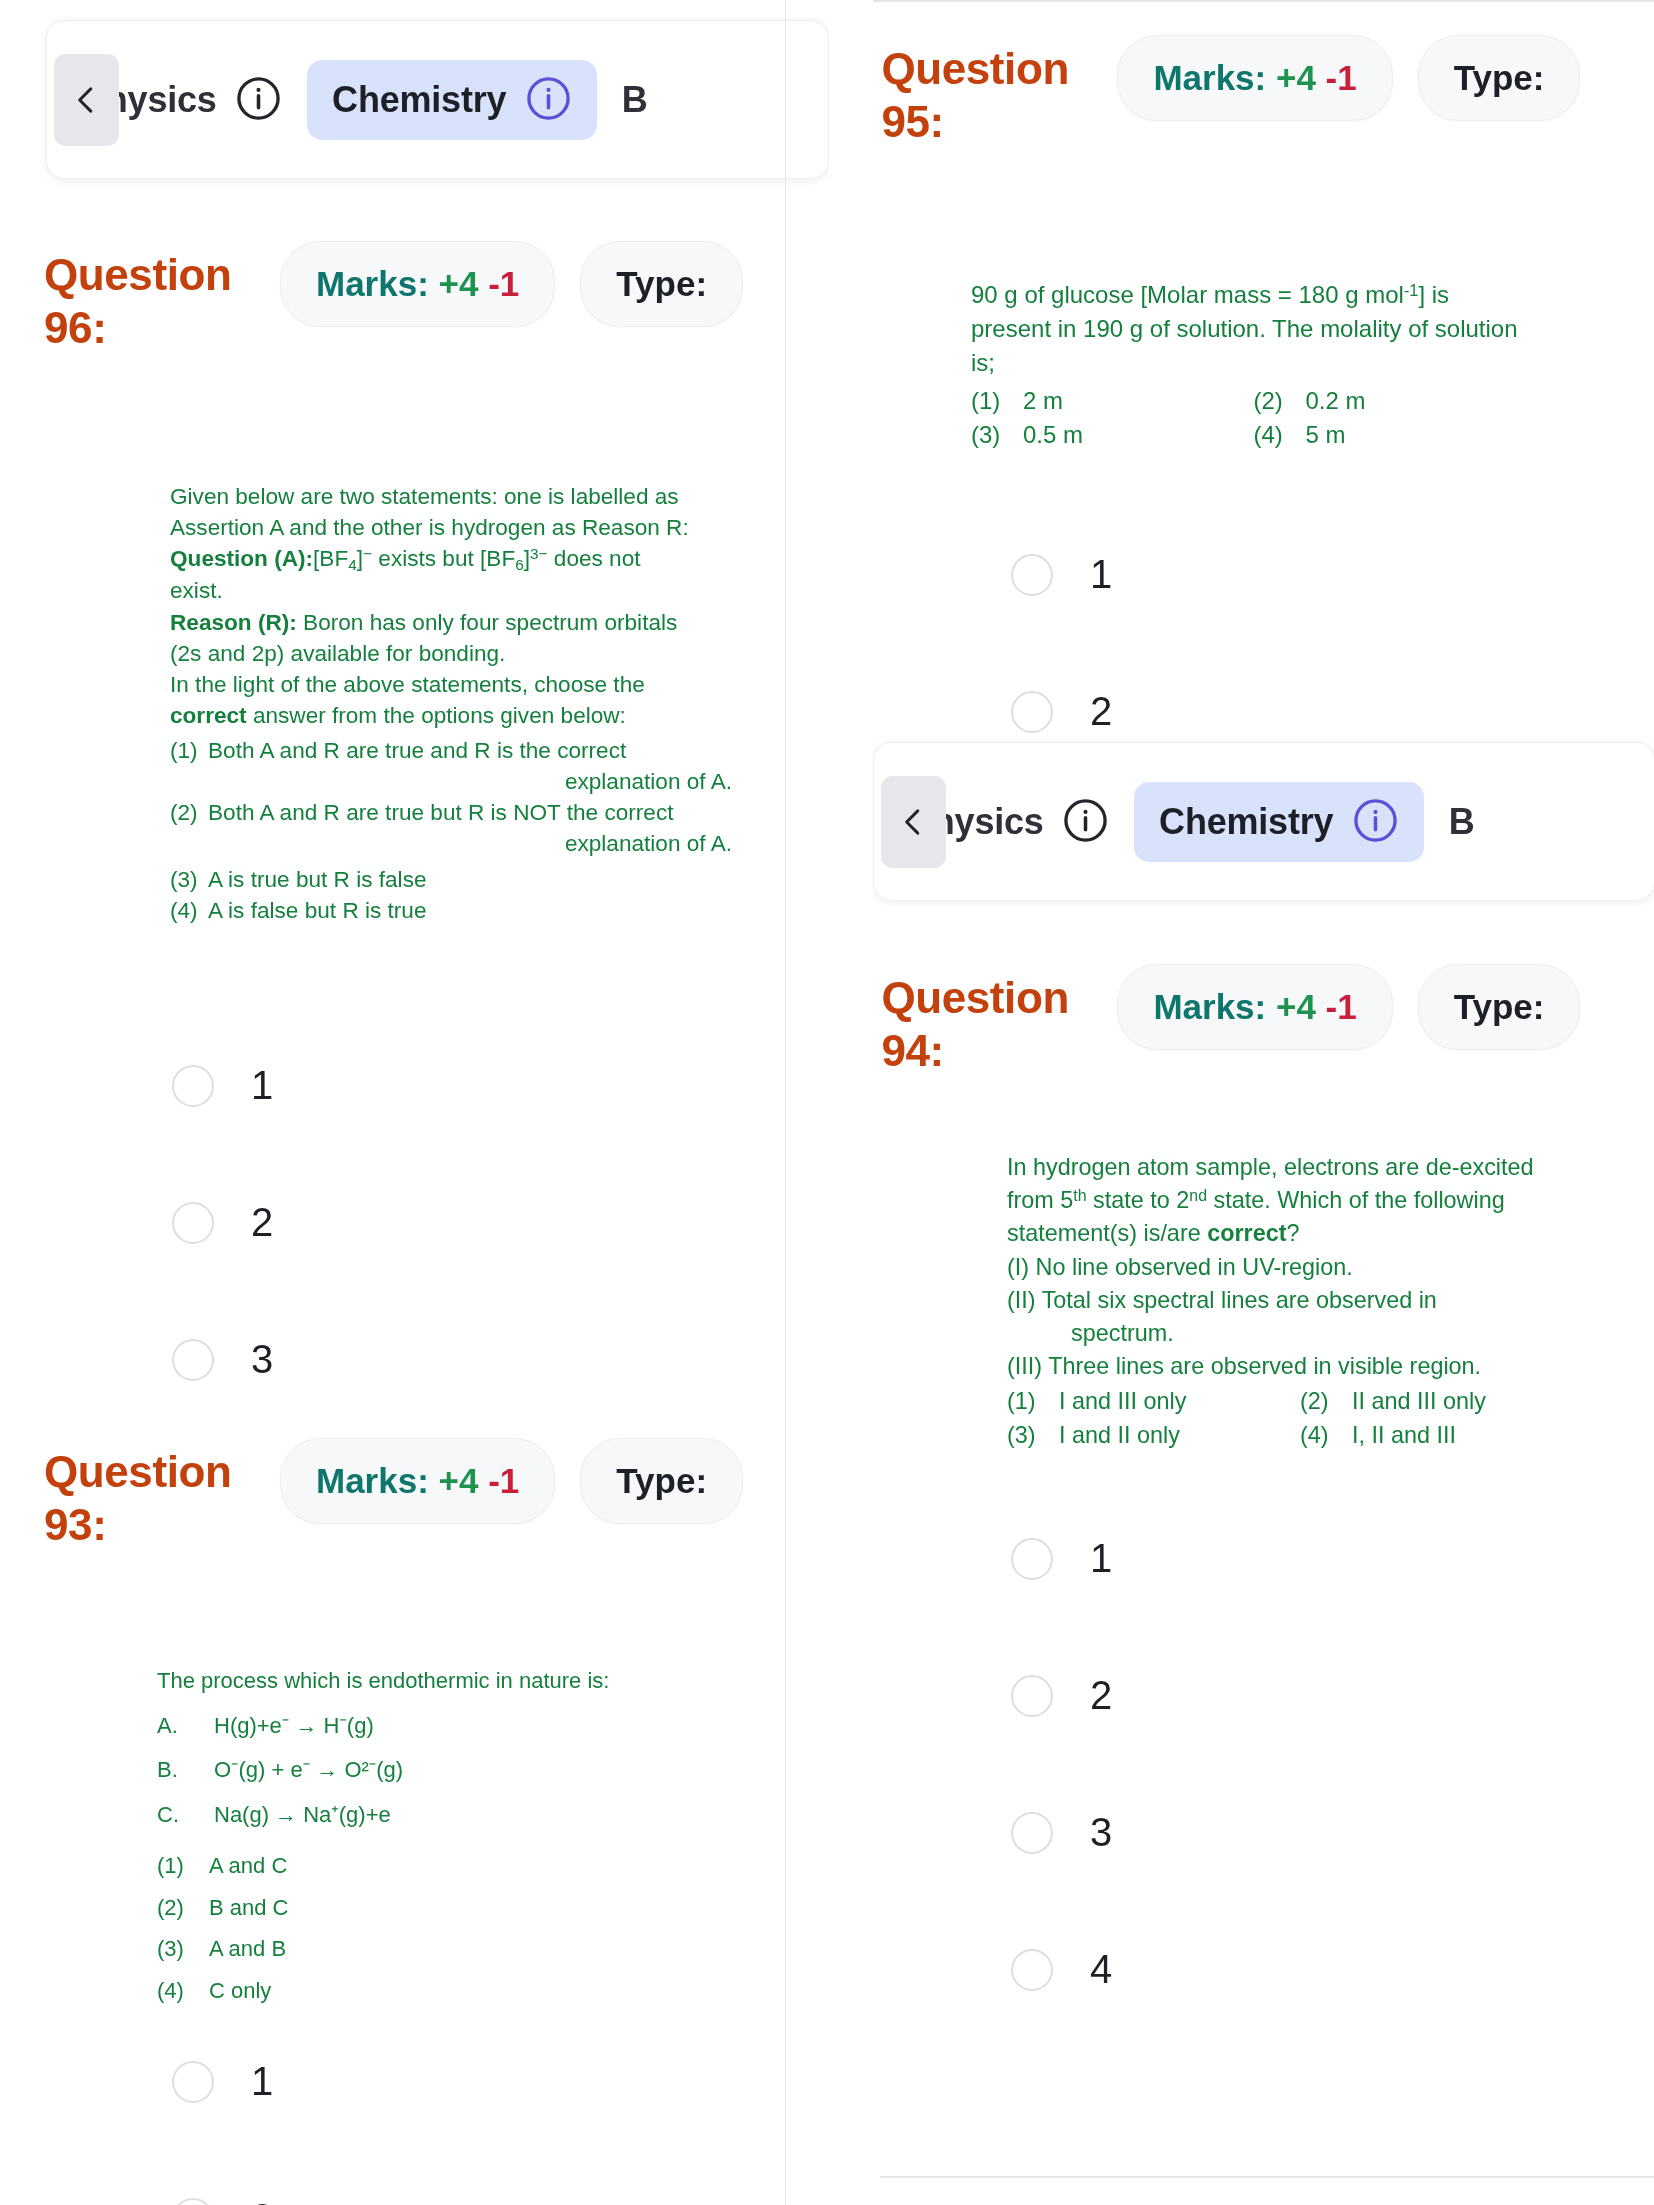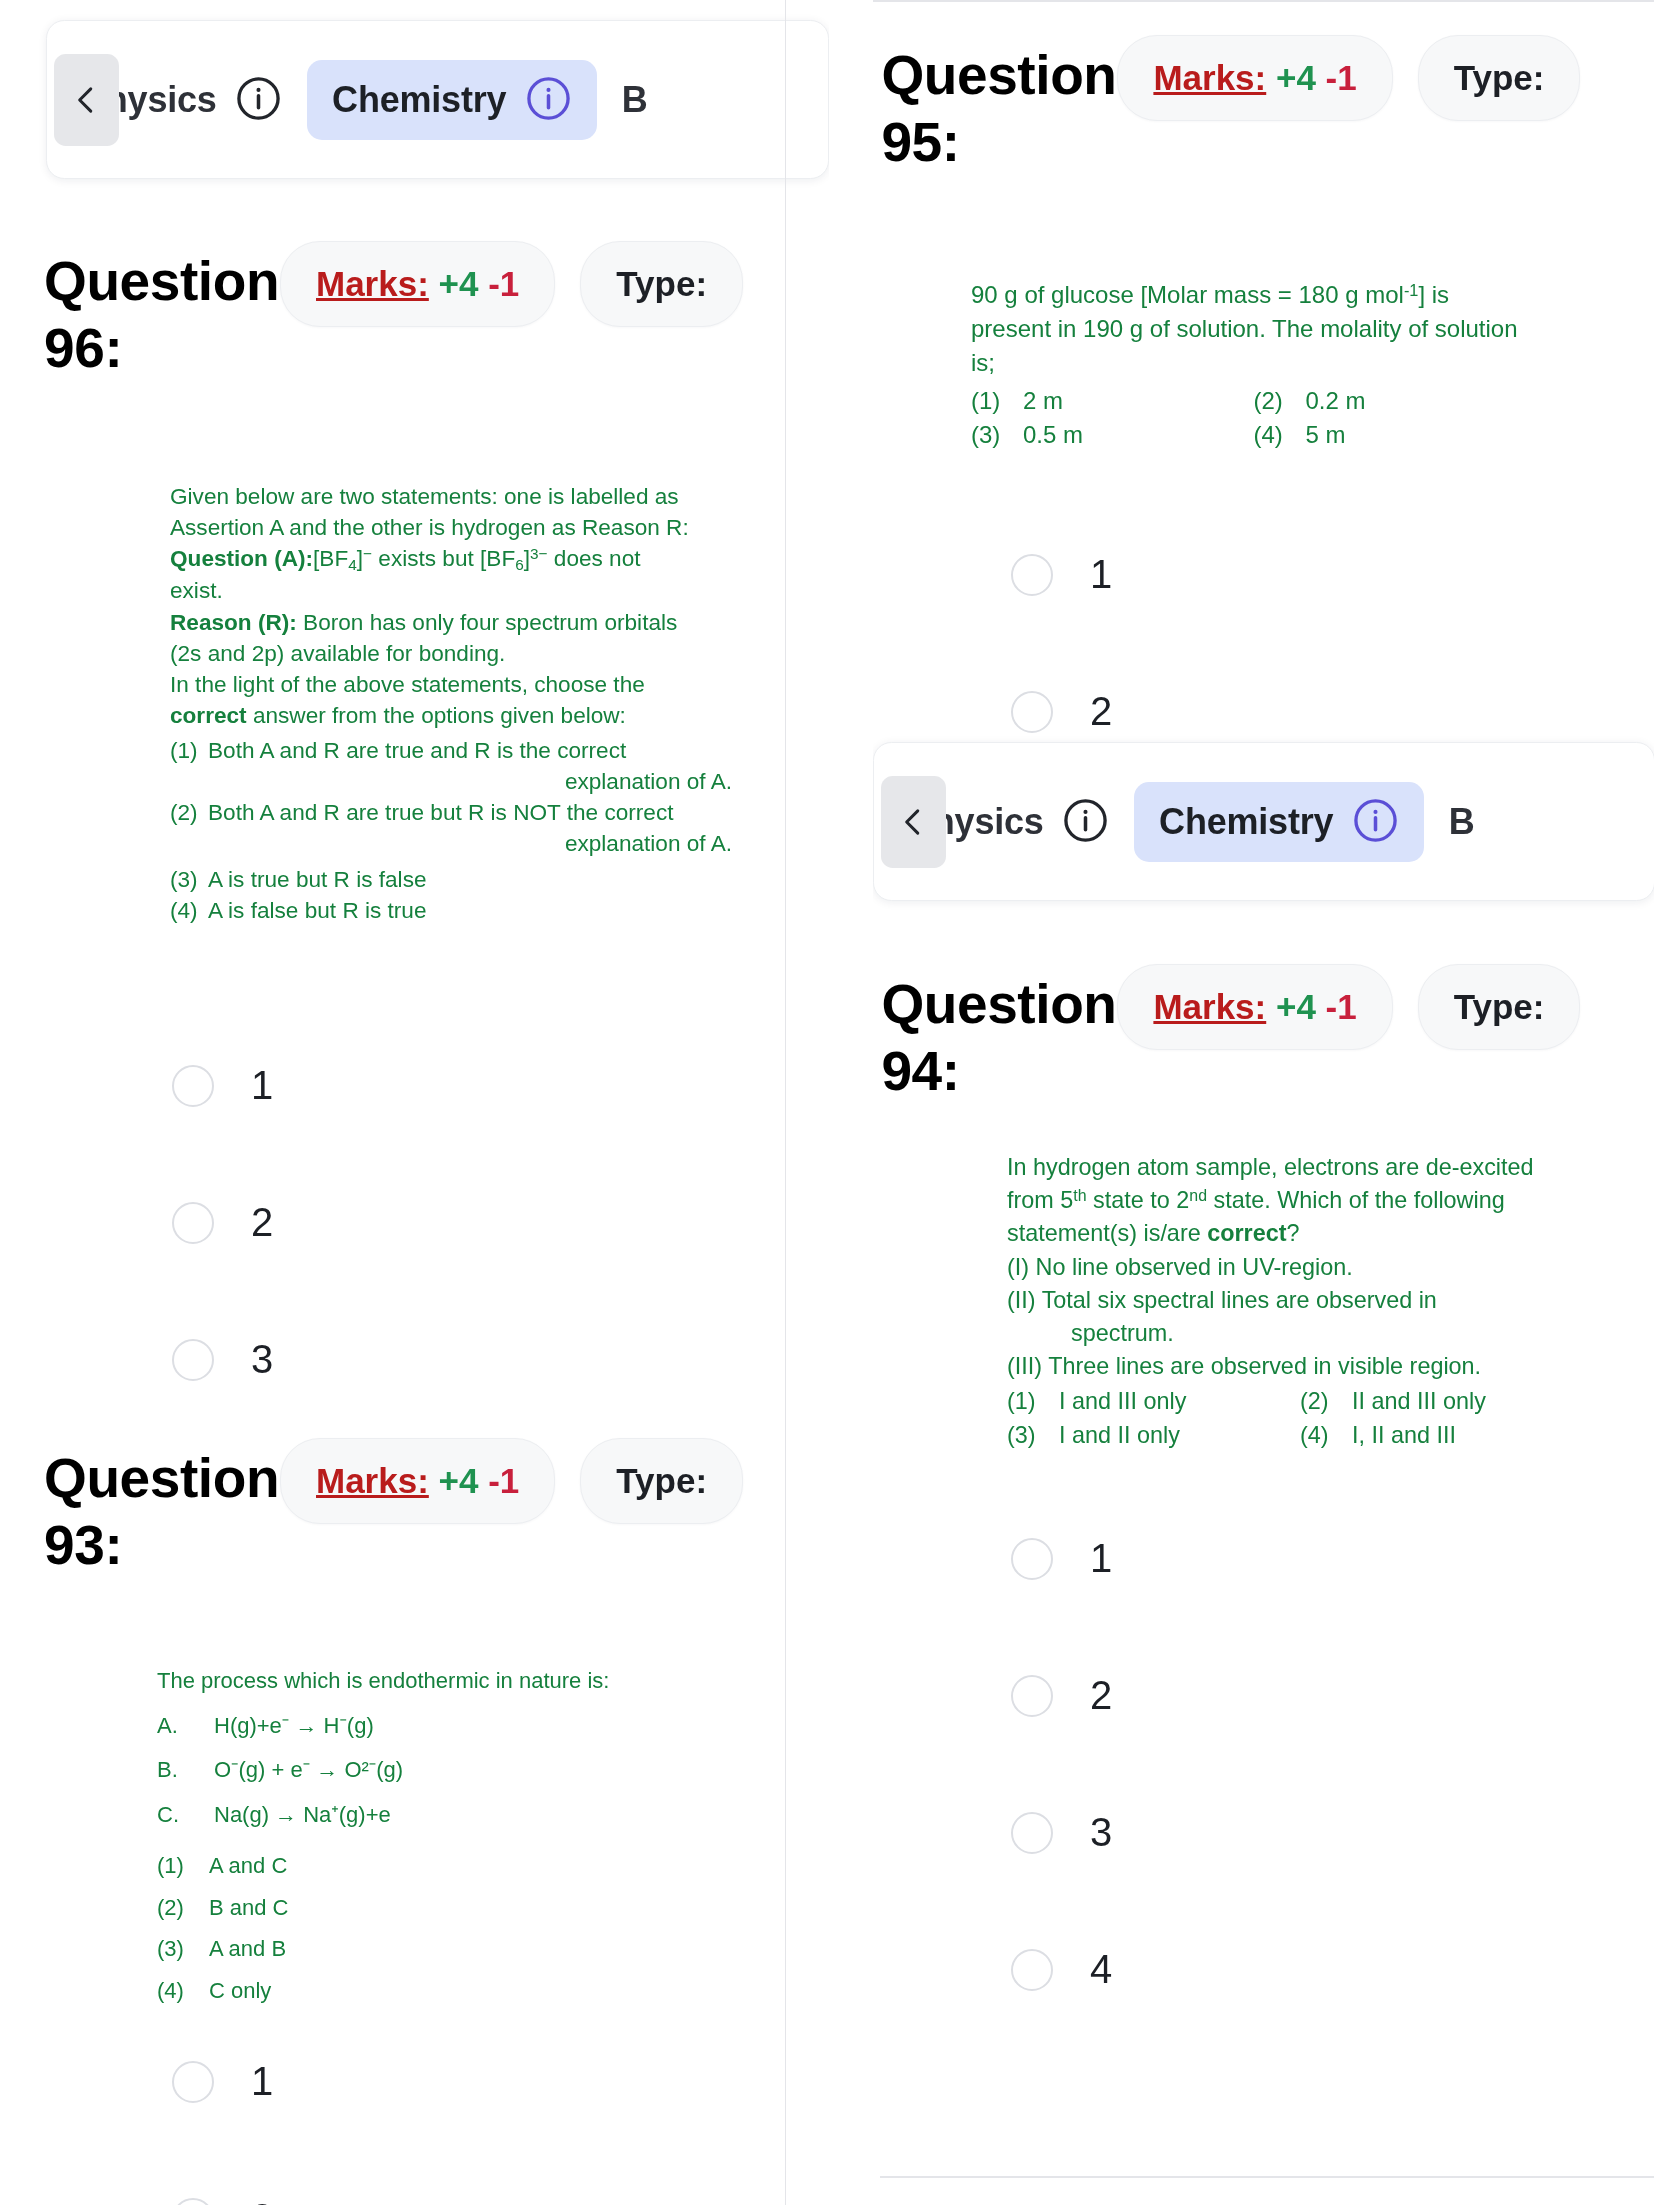--- a/index.html
+++ b/index.html
@@ -64,40 +64,40 @@
     z-index: 3;
   }
 
   
   .q-header {
     display: flex; align-items: flex-start;
     gap: 25px;
     padding: 0 0 0 44px;
   }
   .q-title {
-    font-size: 55px; font-weight: 700; color: #000000;
+    font-size: 44px; font-weight: 700; color: #c2410c;
     line-height: 1.22; letter-spacing: -0.4px;
     width: 211px; flex: none;
     padding-top: 6.7px;
   }
   .badge {
     flex: none;
     border: 1.7px solid #eceef1;
     border-radius: 40px;
     background: #f7f8f9;
     padding: 22px 35px;
     font-size: 35px;
     font-weight: 600;
     color: #1d2026;
     white-space: nowrap;
     box-shadow: 0 0.8px 2.5px rgba(20,25,50,.04);
   }
   .badge .pos { color: #1f9250; font-weight: 700; }
   .badge .neg { color: #c8203c; font-weight: 700; }
-  .badge .lbl { color: #b91c1c; text-decoration: underline; }
+  .badge .lbl { color: #0f766e; }
 
   
   .q-body {
     font-family: Liberation Sans, sans-serif;
     color: #15803d;
     font-size: 22.6px;
     line-height: 1.38;
   }
   .q-body p { margin: 0; }
   .q-body .just { text-align: justify; }

